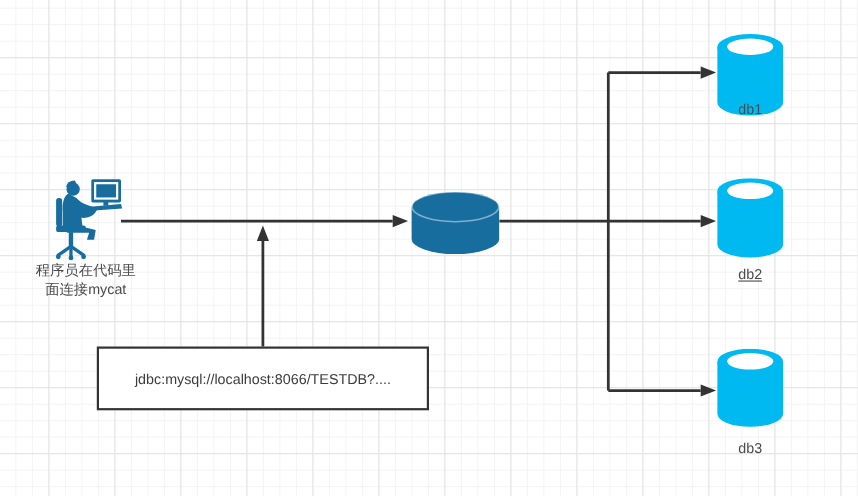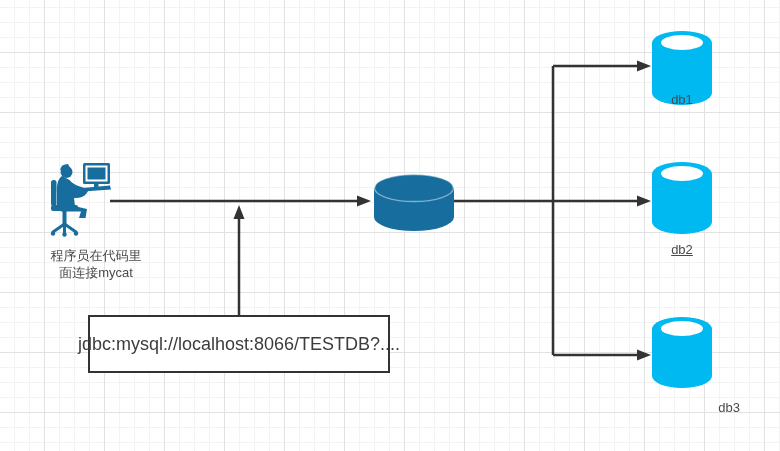--- a/index.html
+++ b/index.html
@@ -31,21 +31,21 @@
   }
   .jdbc-box{
     left:88px;top:315px;width:302px;height:58px;
     background:#ffffff;
     border:2.5px solid #333333;
     display:flex;align-items:center;justify-content:center;
     box-sizing:border-box;
   }
   .jdbc-text{
     color:#3c3c3c;
-    font-size:18px;
+    font-size:13px;
     text-align:center;
   }
   svg{display:block;}
   .connectors{left:0;top:0;pointer-events:none;}
   .connectors *{pointer-events:stroke;}
 </style>
 </head>
 <body>
 
 <div class="canvas">
@@ -116,21 +116,21 @@
 
         <rect x="45" y="23" width="4.5" height="4"></rect>
       </g>
 
       <rect x="36.5" y="5.5" width="22" height="16" fill="#ffffff"></rect>
       <rect x="38.5" y="7.5" width="18" height="12" fill="#176e9e"></rect>
 
       <polygon points="28,28.5 61,25.5 62,29.5 27,32" fill="#176e9e"></polygon>
     </svg>
   </div>
-  <div class="abs node-label" style="left:22px;top:237px;width:148px;margin-top:10px;">程序员在代码里
+  <div class="abs node-label" style="left:4px;top:237px;width:148px;">程序员在代码里
 面连接mycat</div>
 
   <div class="abs" style="left:374px;top:174px;width:80px;height:58px;">
     <svg width="80" height="58" viewBox="0 0 80 58">
       <path d="M0 14 L0 43 A40 14 0 0 0 80 43 L80 14 Z" fill="#176e9e"></path>
       <ellipse cx="40" cy="14" rx="39.5" ry="13.5" fill="#176e9e" stroke="rgba(255,255,255,0.45)" stroke-width="1.4"></ellipse>
     </svg>
   </div>
 
   <div class="abs" style="left:652px;top:31px;width:60px;height:75px;">
@@ -151,19 +151,19 @@
   </div>
   <div class="abs node-label" style="left:624px;top:241px;width:116px;text-decoration:underline;">db2</div>
 
   <div class="abs" style="left:652px;top:317px;width:60px;height:72px;">
     <svg width="60" height="72" viewBox="0 0 60 72">
       <path d="M0 12 L0 59 A30 12 0 0 0 60 59 L60 12 Z" fill="#00b9f0"></path>
       <ellipse cx="30" cy="12" rx="30" ry="12" fill="#00b9f0"></ellipse>
       <ellipse cx="30" cy="11.5" rx="21" ry="7.5" fill="#ffffff"></ellipse>
     </svg>
   </div>
-  <div class="abs node-label" style="left:624px;top:399px;width:116px;text-align:right;">db3</div>
+  <div class="abs node-label" style="left:624px;top:399px;width:116px;">db3</div>
 
   <div class="abs jdbc-box">
     <span class="jdbc-text">jdbc:mysql://localhost:8066/TESTDB?....</span>
   </div>
 
 </div>
 
 </body></html>

